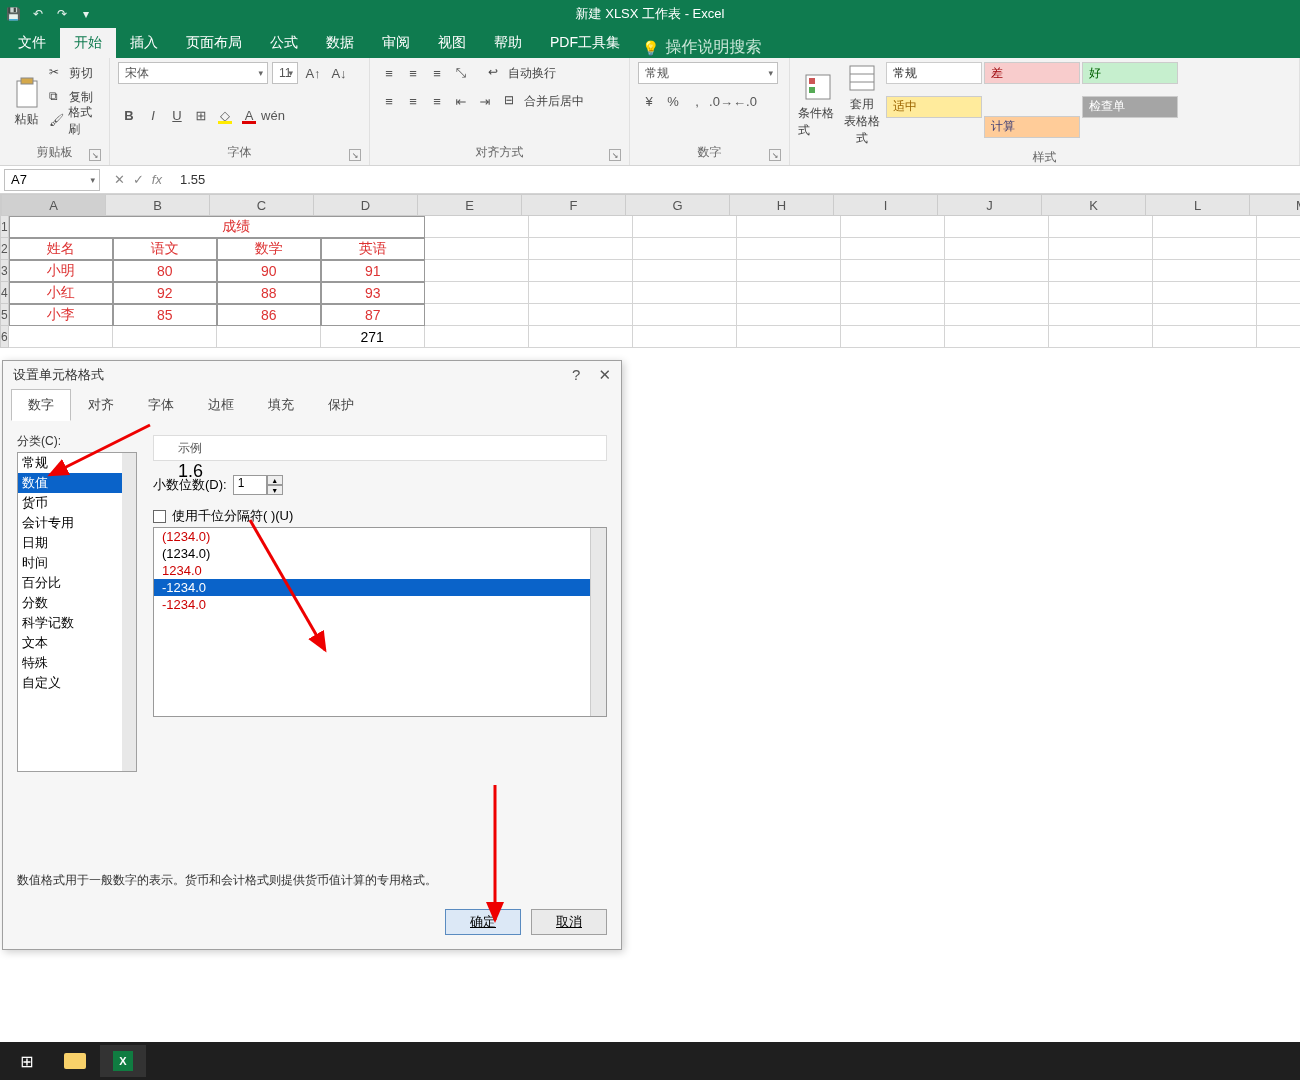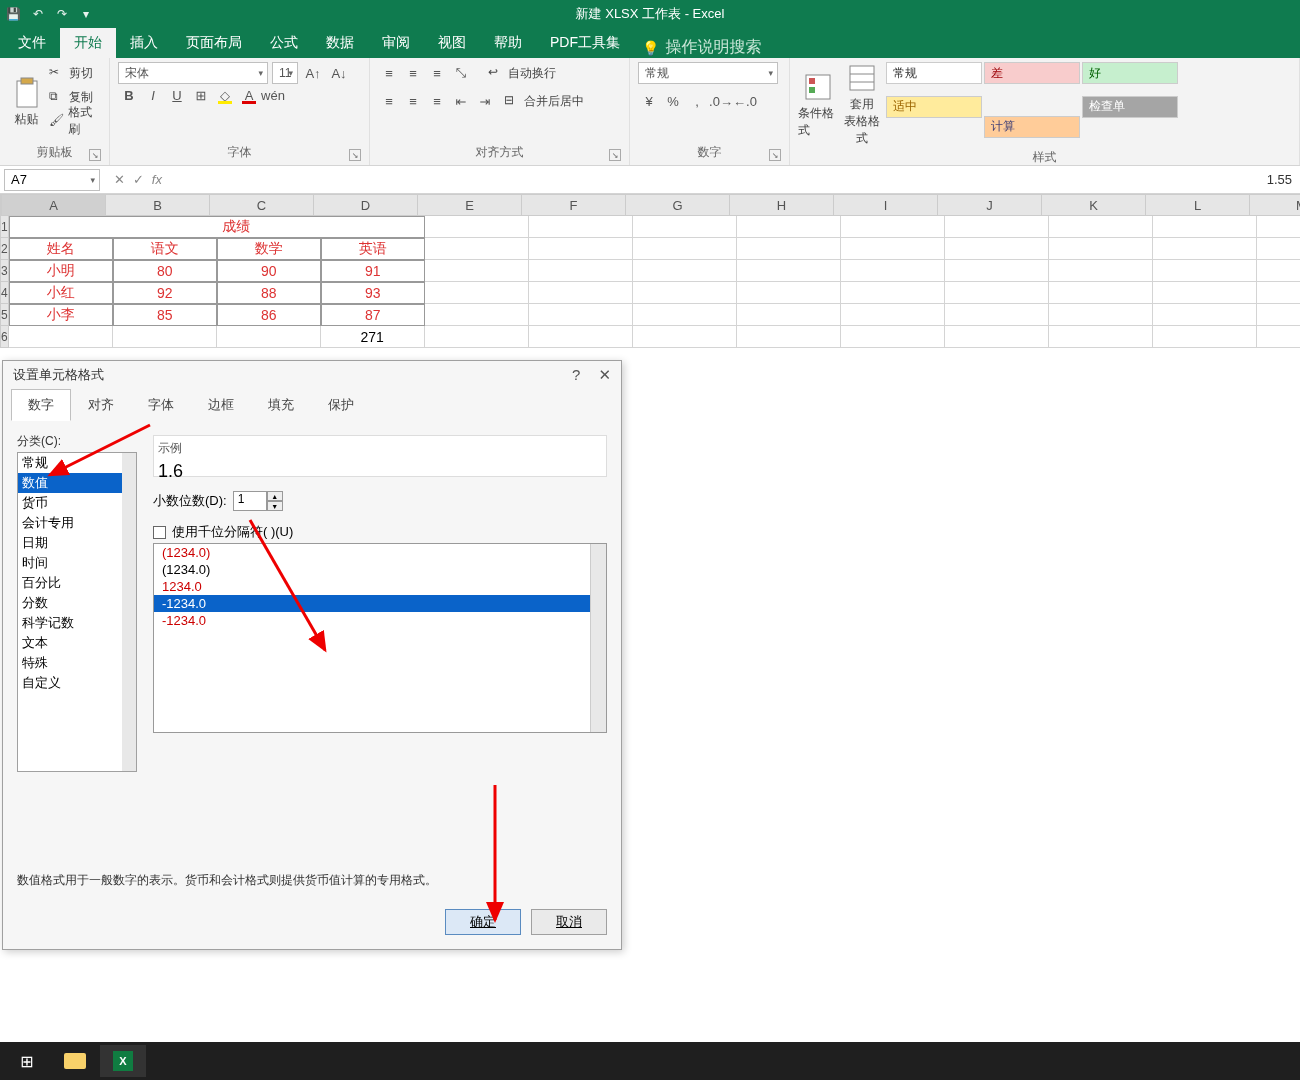--- a/index.html
+++ b/index.html
@@ -31,21 +31,21 @@
 .dropdown { height: 22px; border: 1px solid #c0c0c0; background: #fff; font-size: 12px; padding: 0 18px 0 6px; position: relative; color: #555; display: flex; align-items: center; }
 .dropdown::after { content: "▾"; position: absolute; right: 4px; font-size: 9px; color: #666; }
 .iconbtn { width: 22px; height: 22px; border: 1px solid transparent; display: flex; align-items: center; justify-content: center; font-size: 13px; color: #555; }
 .stylecell { width: 96px; height: 22px; border: 1px solid #ccc; font-size: 12px; display: flex; align-items: center; padding: 0 6px; }
 
 
 .fxbar { height: 28px; border-bottom: 1px solid #d4d4d4; display: flex; align-items: center; font-size: 13px; }
 .namebox { width: 96px; border: 1px solid #c0c0c0; height: 22px; margin: 0 4px; padding: 0 6px; display: flex; align-items: center; position: relative; }
 .namebox::after { content: "▾"; position: absolute; right: 4px; font-size: 9px; color: #666; }
 .fxicons { display: flex; gap: 8px; padding: 0 10px; color: #888; }
-.fxinput { flex: 1; padding: 0 8px; color: #333; text-align: right; }
+.fxinput { flex: 1; padding: 0 8px; color: #333; }
 
 
 .grid { position: relative; }
 .colhdr { display: flex; height: 22px; }
 .colhdr .corner { width: 28px; background: #e6e6e6; border: 1px solid #ccc; }
 .colhdr .ch { flex: 0 0 104px; background: #e6e6e6; border: 1px solid #ccc; border-left: none; text-align: center; font-size: 13px; color: #555; display: flex; align-items: center; justify-content: center; }
 .colhdr .ch.sel { background: #d0d0d0; }
 .rows { }
 .row { display: flex; height: 22px; }
 .row .rh { width: 28px; background: #e6e6e6; border: 1px solid #ccc; border-top: none; text-align: center; font-size: 12px; color: #555; display: flex; align-items: center; justify-content: center; }
@@ -60,21 +60,21 @@
 .dlg-tabs { display: flex; padding: 0 8px; }
 .dlg-tabs .dt { padding: 6px 16px; color: #444; cursor: pointer; border: 1px solid transparent; }
 .dlg-tabs .dt.active { background: #fff; border: 1px solid #c0c0c0; border-bottom-color: #fff; }
 .dlg-body { position: relative; padding: 12px 14px; }
 .catlabel { font-size: 12px; color: #333; }
 .catlist { width: 120px; height: 320px; border: 1px solid #a0a0a0; background: #fff; margin-top: 2px; font-size: 13px; overflow: hidden; position: relative; }
 .catlist .item { padding: 1px 4px; }
 .catlist .item.sel { background: #0a63c9; color: #fff; }
 .catlist .scrollbar { position: absolute; right: 0; top: 0; bottom: 0; width: 14px; background: #e8e8e8; }
 .rightpane { position: absolute; left: 150px; top: 12px; right: 14px; }
-.sample-box { border: 1px solid #ddd; background: #fff; padding: 4px 4px; margin-top: 2px; height: 42px; }
+.sample-box { border: 1px solid #ddd; background: #fff; padding: 4px 24px; margin-top: 2px; height: 26px; }
 .sample-label { font-size: 12px; color: #555; }
 .sample-val { font-size: 18px; margin-top: 4px; }
 .deciplaces { margin-top: 14px; display: flex; align-items: center; gap: 6px; }
 .spinner { display: flex; }
 .spinput { width: 34px; height: 20px; border: 1px solid #999; background: #fff; text-align: left; padding: 0 4px; font-size: 12px; }
 .spinbtns { width: 16px; display: flex; flex-direction: column; }
 .spinbtns .sb { height: 10px; border: 1px solid #999; background: #eee; font-size: 7px; display: flex; align-items: center; justify-content: center; }
 .chk { margin-top: 12px; display: flex; align-items: center; gap: 6px; }
 .chkbox { width: 13px; height: 13px; border: 1px solid #666; background: #fff; }
 .neglabel { margin-top: 14px; font-size: 12px; }
@@ -152,21 +152,21 @@
         <div class="smallrow">
             <span class="sic">🖌</span>
             <span>格式刷</span>
           </div>
       </div>
     </div>
     <div class="rgroup-label"><span>剪贴板</span><span class="dlg-launcher">↘</span></div>
   </div>
 
   <div class="rgroup" style="width:260px">
-    <div class="rbody" style="flex-direction:column;gap:0">
+    <div class="rbody" style="flex-direction:column;gap:20px">
       <div style="display:flex;gap:4px">
         <div class="dropdown" style="width:150px">宋体</div>
         <div class="dropdown" style="width:24px">11</div>
         <div class="iconbtn">A↑</div>
         <div class="iconbtn">A↓</div>
       </div>
       <div style="display:flex;gap:2px">
         <div class="iconbtn">
             <b>B</b>
           </div>

